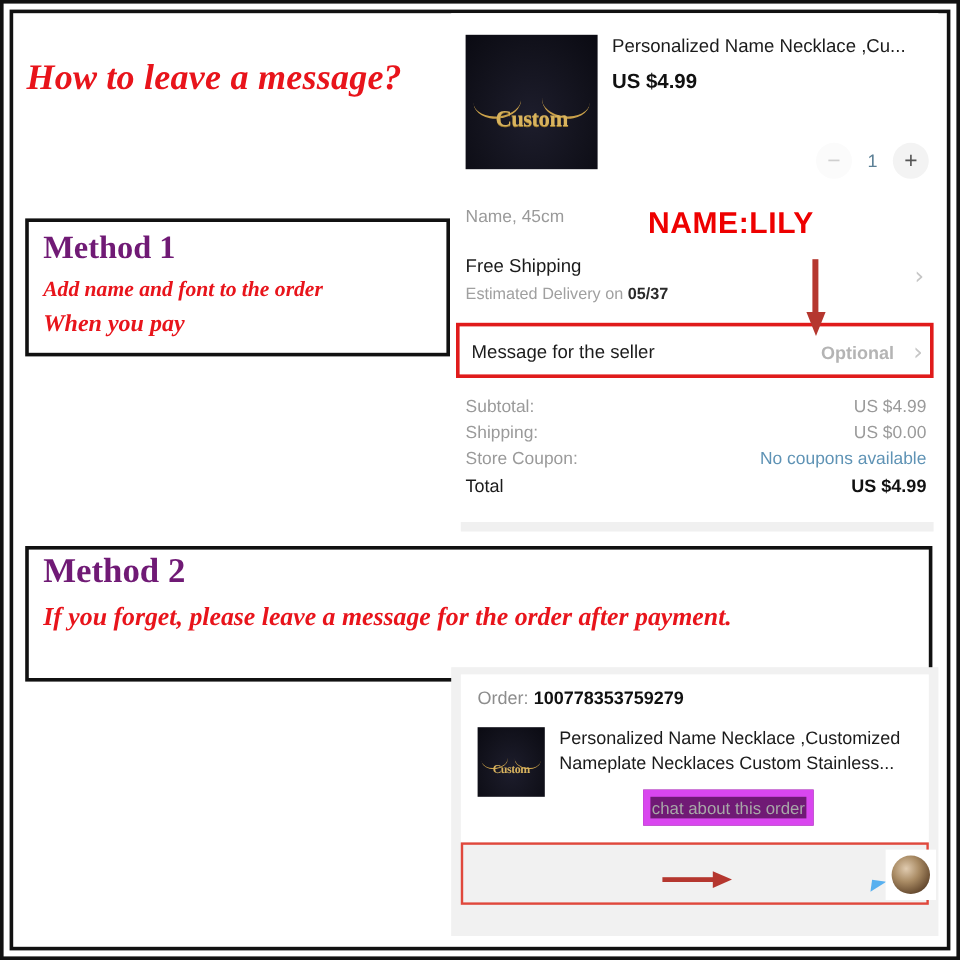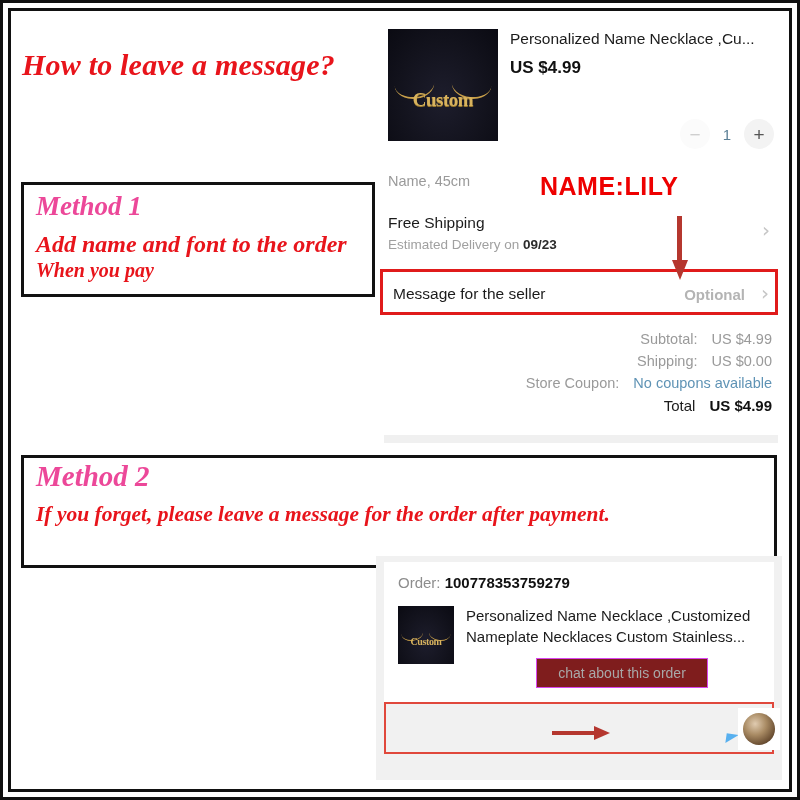--- a/index.html
+++ b/index.html
@@ -33,31 +33,31 @@
 
   
   .method-box{
     position:absolute;box-sizing:border-box;
     border:3px solid #111;background:#fff;
   }
   #method1-box{left:21px;top:182px;width:354px;height:115px;}
   #method2-box{left:21px;top:455px;width:756px;height:113px;}
   .method-head{
     font-family:"Liberation Serif", serif;
-    font-style:italic;font-weight:bold;
-    color:#ec4899;
+    font-weight:bold;
+    color:#701a75;
   }
   #method1-head{position:absolute;left:12px;top:6px;font-size:27px;}
   #method2-head{position:absolute;left:12px;top:2px;font-size:29px;}
   .method-line{
     font-family:"Liberation Serif", serif;
     font-style:italic;font-weight:bold;
     color:#e8141b;white-space:nowrap;
   }
-  #m1-l1{position:absolute;left:12px;top:46px;font-size:24px;}
+  #m1-l1{position:absolute;left:12px;top:46px;font-size:18px;}
   #m1-l2{position:absolute;left:12px;top:74px;font-size:20px;}
   #m2-l1{position:absolute;left:12px;top:44px;font-size:21.5px;}
 
   
   .panel{
     position:absolute;background:#fff;
   }
   #checkout-panel{left:376px;top:11px;width:406px;height:432px;overflow:hidden;}
 
   .prod-row{position:absolute;left:8px;top:18px;width:394px;height:130px;}
@@ -125,21 +125,21 @@
   .msg-label{
     position:absolute;left:10px;top:13px;font-size:15.5px;color:#1b1b1b;
   }
   .msg-opt{
     position:absolute;right:30px;top:14px;font-size:15px;color:#b4b4b4;font-weight:bold;
   }
   #msg-chev{right:6px;top:11px;}
 
   .summary{position:absolute;left:12px;top:320px;right:10px;}
   .sum-line{
-    display:flex;justify-content:flex-end;align-items:baseline;
+    display:flex;justify-content:space-between;align-items:baseline;
     font-size:14.5px;color:#9a9a9a;margin-bottom:6px;gap:14px;
   }
   .sum-line.total{color:#1b1b1b;font-size:15px;margin-top:2px;}
   .sum-line.total .k{color:#1b1b1b;}
   .sum-line.total .v{color:#111;font-weight:bold;}
   .coupon-v{color:#5f93b5;}
   .gray-bar{
     position:absolute;left:8px;top:424px;width:394px;height:11px;background:#f0f0f0;
   }
 
@@ -188,22 +188,22 @@
   .order-thumb .plate2{
     position:absolute;left:0;right:0;top:30px;text-align:center;
     font-family:"Liberation Serif", serif;font-weight:bold;
     font-size:10px;color:#d8b35e;letter-spacing:-0.4px;
   }
   .order-title{
     position:absolute;left:82px;top:44px;right:10px;
     font-size:15px;color:#1b1b1b;line-height:1.38;
   }
   .chat-btn{
-    position:absolute;left:152px;top:96px;width:172px;height:30px;
-    box-sizing:border-box;border:1px solid #d946ef;background:#7f1d1d;
+    position:absolute;left:152px;top:96px;width:142px;height:30px;
+    box-sizing:border-box;border:6px solid #d946ef;background:#701a75;
     display:flex;align-items:center;justify-content:center;
     font-size:14px;color:#a8a8a8;
   }
 
   
   .bubble-box{
     position:absolute;left:8px;top:146px;width:390px;height:52px;
     box-sizing:border-box;border:2.5px solid #e0483c;background:#f1f1f1;
   }
   .namefont{
@@ -283,21 +283,21 @@
       <div class="qty-val">1</div>
       <div class="qty-btn qty-plus">+</div>
     </div>
   </div>
 
   <div class="variant">Name, 45cm</div>
 
   <div class="ship-row">
     <div class="ship-title">Free Shipping</div>
     <div class="ship-sub">
-      <span>Estimated Delivery on </span><b>09/23</b>
+      <span>Estimated Delivery on </span><b>05/37</b>
     </div>
     <div class="chev" id="ship-chev">›</div>
   </div>
 
   <div class="msg-row">
     <div class="msg-label">Message for the seller</div>
     <div class="msg-opt">Optional</div>
     <div class="chev" id="msg-chev">›</div>
   </div>
 

